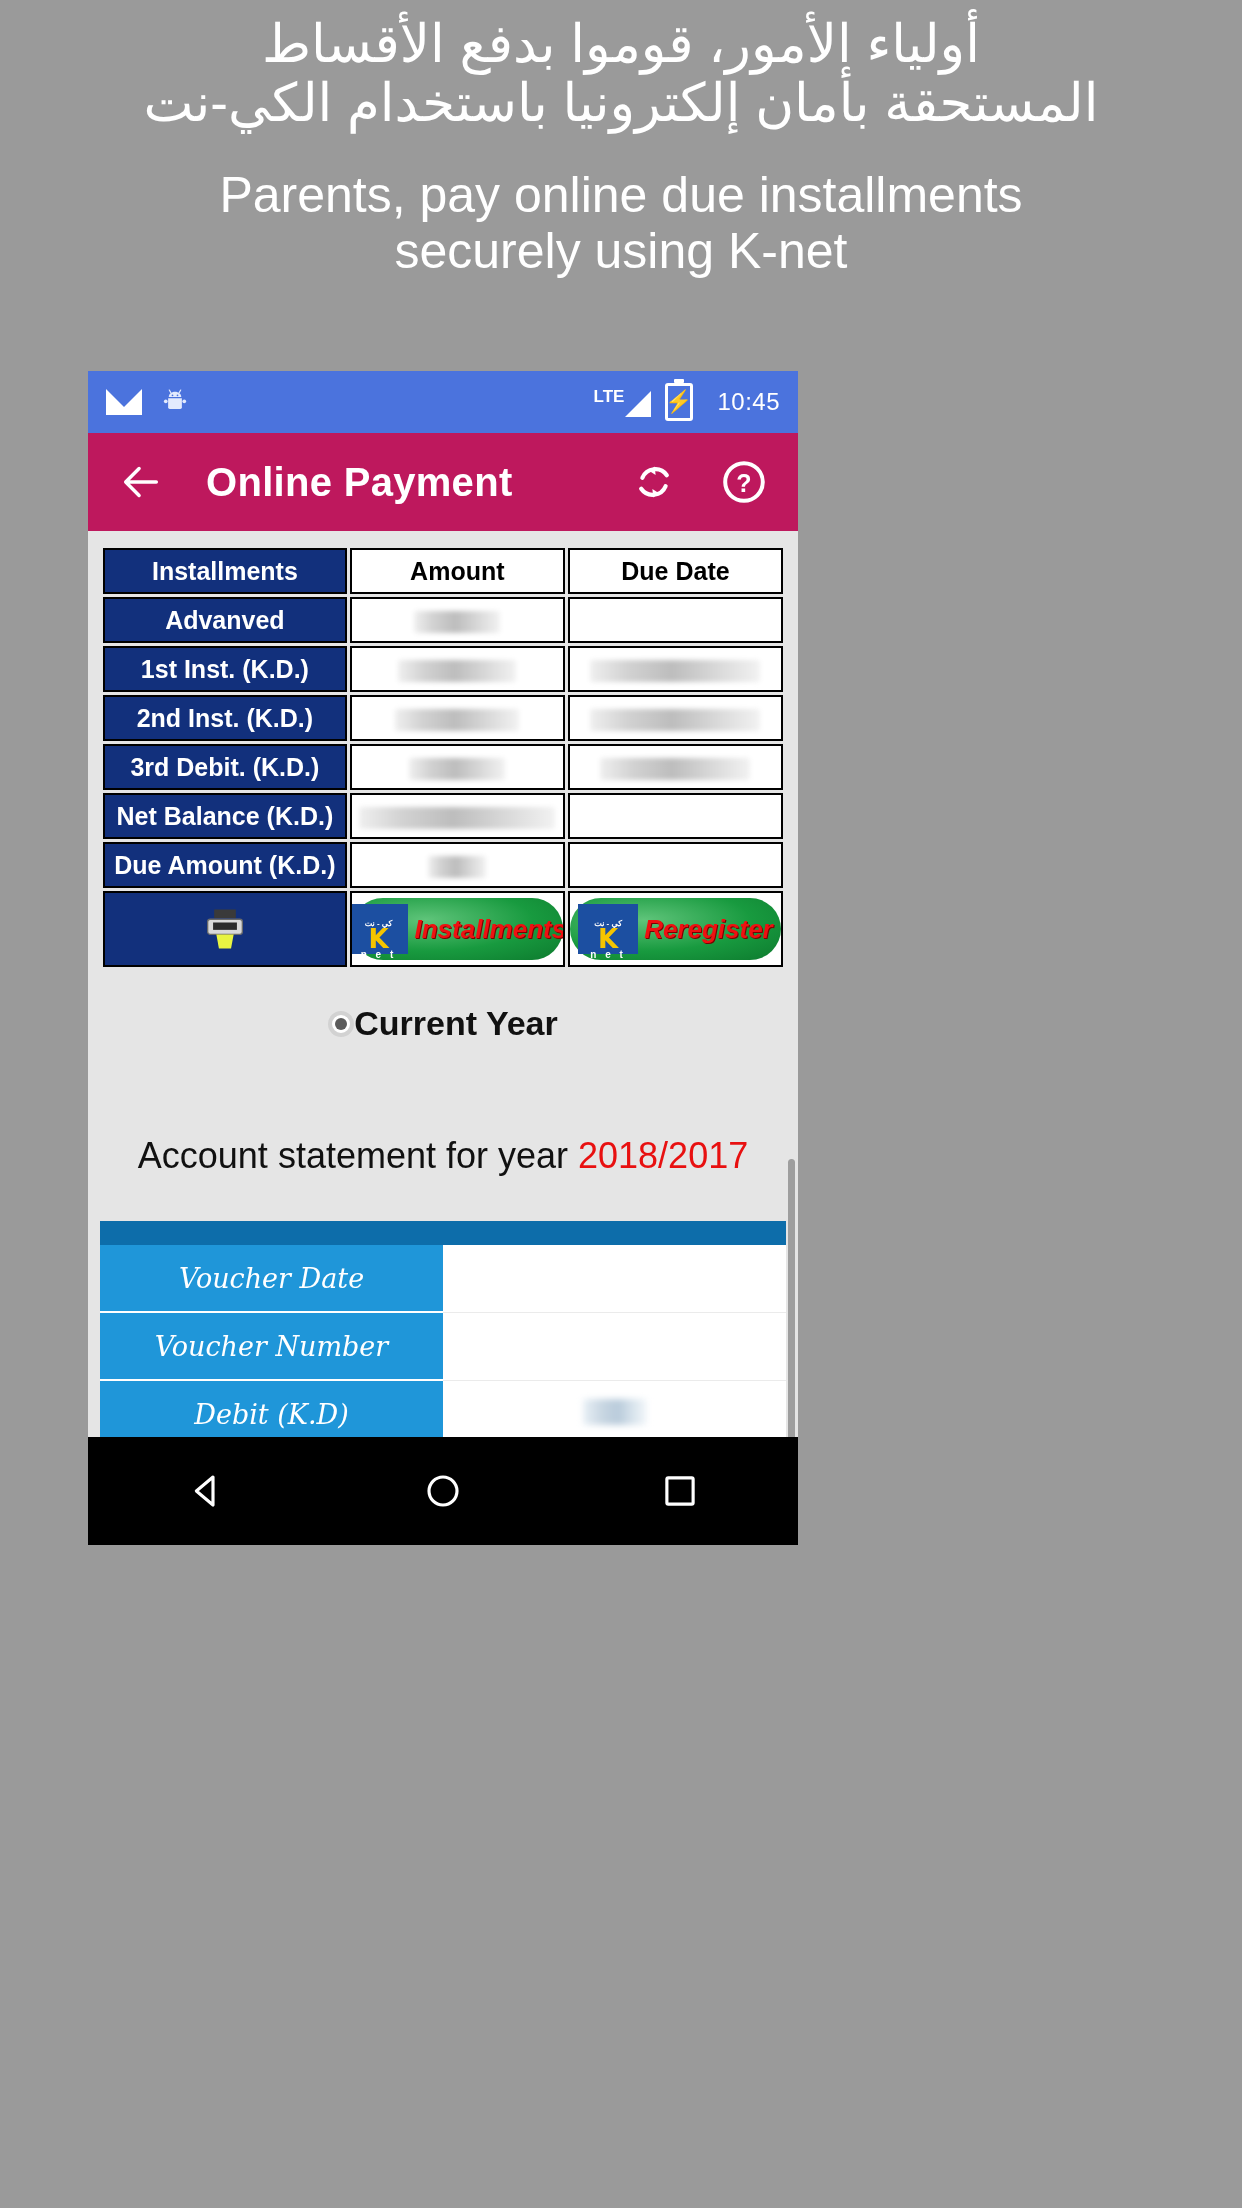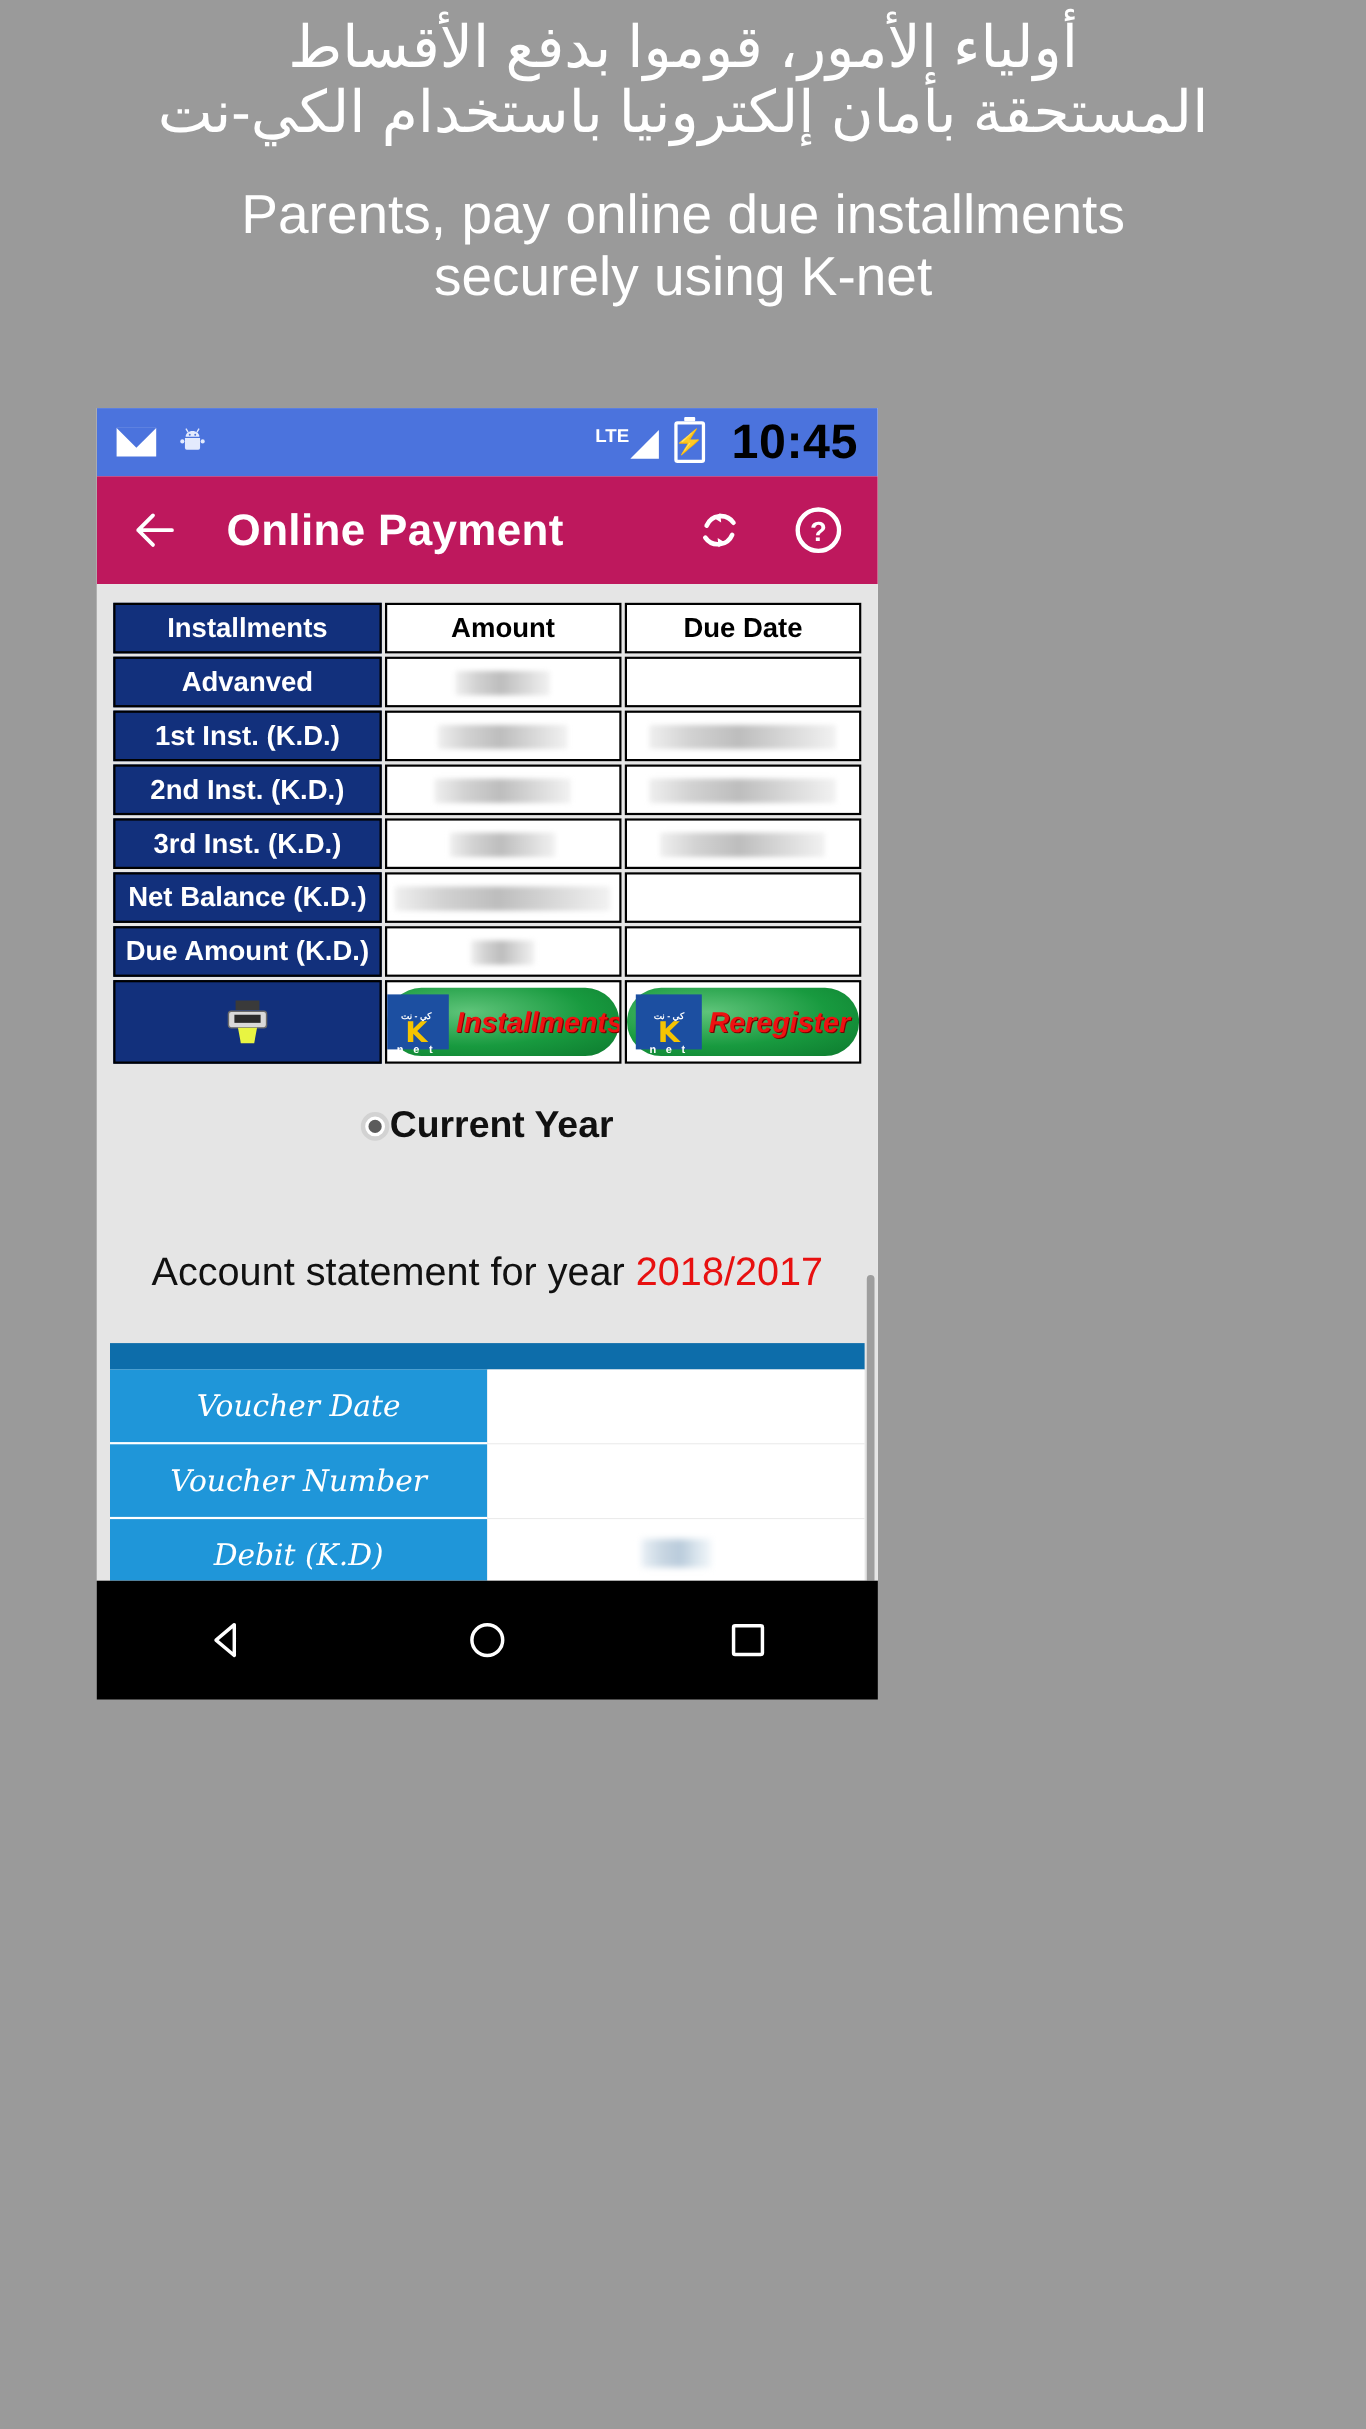--- a/index.html
+++ b/index.html
@@ -49,21 +49,21 @@
     height:62px;
     background:#4b73dd;
     display:flex;
     align-items:center;
     padding:0 18px;
     box-sizing:border-box;
   }
   .sb-left{display:flex;align-items:center;gap:18px;}
   .sb-right{margin-left:auto;display:flex;align-items:center;gap:14px;}
   .sb-time{
-    color:#000000;font-size:44px;font-weight:700;letter-spacing:0.5px;
+    color:#ffffff;font-size:24px;font-weight:400;letter-spacing:0.5px;
     margin-left:10px;
   }
   .env{
     width:36px;height:26px;background:#fff;position:relative;display:block;
   }
   .env:after{
     content:"";position:absolute;left:0;top:0;width:0;height:0;
     border-left:18px solid transparent;border-right:18px solid transparent;
     border-top:18px solid #4b73dd;
   }
@@ -297,21 +297,21 @@
             <td class="lbl">1st Inst. (K.D.)</td>
             <td class="val"><span class="redact" style="width:118px"></span></td>
             <td class="val"><span class="redact" style="width:170px"></span></td>
           </tr>
           <tr>
             <td class="lbl">2nd Inst. (K.D.)</td>
             <td class="val"><span class="redact" style="width:124px"></span></td>
             <td class="val"><span class="redact" style="width:170px"></span></td>
           </tr>
           <tr>
-            <td class="lbl">3rd Inst. (K.D.)</td>
+            <td class="lbl">3rd Debit. (K.D.)</td>
             <td class="val"><span class="redact" style="width:96px"></span></td>
             <td class="val"><span class="redact" style="width:150px"></span></td>
           </tr>
           <tr>
             <td class="lbl">Net Balance (K.D.)</td>
             <td class="val"><span class="redact" style="width:196px"></span></td>
             <td class="val"></td>
           </tr>
           <tr>
             <td class="lbl">Due Amount (K.D.)</td>

